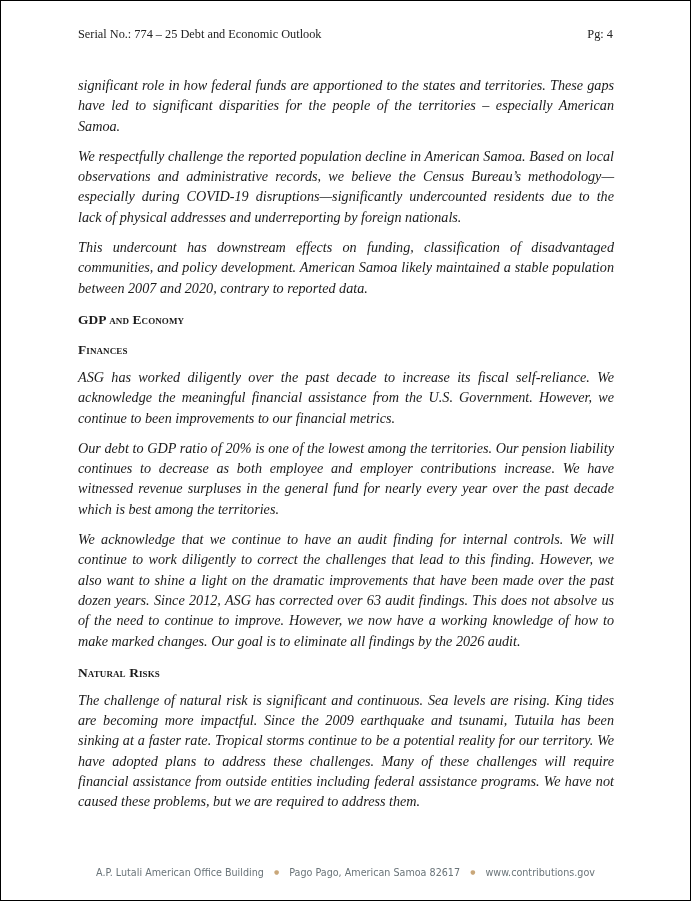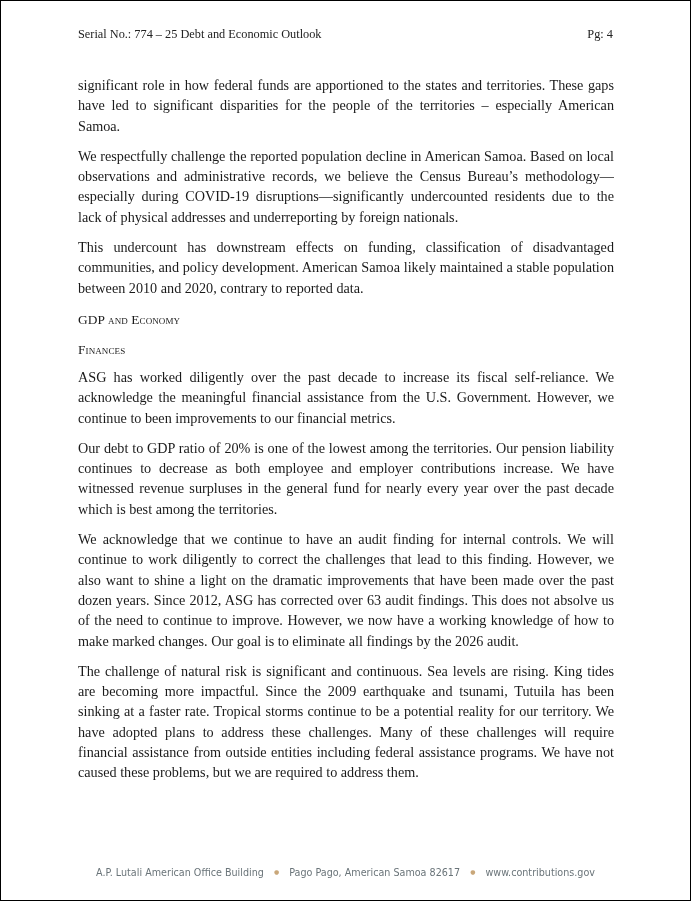--- a/index.html
+++ b/index.html
@@ -17,23 +17,24 @@
     display: flex; justify-content: space-between;
     font-size: 12.3px; color: #222;
   }
   .content {
     position: absolute; top: 74px; left: 77px; width: 536px;
     font-size: 14.2px; line-height: 20.3px;
   }
   .content p {
     margin: 0 0 10px 0;
     text-align: justify;
+    font-style: italic;
   }
   .content h2 {
-    font-size: 13.4px; font-weight: normal; margin: 14px 0 9px 0;
+    font-size: 13.4px; font-weight: bold; margin: 14px 0 9px 0;
     font-variant: small-caps; letter-spacing: 0.1px;
     line-height: 16px;
   }
   .footer {
     position: absolute; top: 866px; left: 0; right: 0;
     text-align: center;
     font-family: "DejaVu Sans", sans-serif;
     font-size: 9.6px; color: #6a7479;
   }
   .footer .sep { color: #c9a77a; font-size: 6px; margin: 0 7px; vertical-align: 2px; }
@@ -43,26 +44,27 @@
 
 <div class="page">
   <div class="header">
     <span>Serial No.: 774 – 25 Debt and Economic Outlook</span>
     <span>Pg: 4</span>
   </div>
 
   <div class="content">
     <p>significant role in how federal funds are apportioned to the states and territories. These gaps have led to significant disparities for the people of the territories – especially American Samoa.</p>
     <p>We respectfully challenge the reported population decline in American Samoa. Based on local observations and administrative records, we believe the Census Bureau’s methodology—especially during COVID-19 disruptions—significantly undercounted residents due to the lack of physical addresses and underreporting by foreign nationals.</p>
-    <p>This undercount has downstream effects on funding, classification of disadvantaged communities, and policy development. American Samoa likely maintained a stable population between 2010 and 2020, contrary to reported data.</p>
+    <p>This undercount has downstream effects on funding, classification of disadvantaged communities, and policy development. American Samoa likely maintained a stable population between 2007 and 2020, contrary to reported data.</p>
     <h2>GDP and Economy</h2>
     <h2>Finances</h2>
     <p>ASG has worked diligently over the past decade to increase its fiscal self-reliance.  We acknowledge the meaningful financial assistance from the U.S. Government.  However, we continue to been improvements to our financial metrics.</p>
     <p>Our debt to GDP ratio of 20% is one of the lowest among the territories.  Our pension liability continues to decrease as both employee and employer contributions increase.  We have witnessed revenue surpluses in the general fund for nearly every year over the past decade which is best among the territories.</p>
     <p>We acknowledge that we continue to have an audit finding for internal controls.  We will continue to work diligently to correct the challenges that lead to this finding.  However, we also want to shine a light on the dramatic improvements that have been made over the past dozen years.  Since 2012, ASG has corrected over 63 audit findings.  This does not absolve us of the need to continue to improve.  However, we now have a working knowledge of how to make marked changes.  Our goal is to eliminate all findings by the 2026 audit.</p>
+    <h2>Natural Risks</h2>
     <p>The challenge of natural risk is significant and continuous.  Sea levels are rising.  King tides are becoming more impactful.  Since the 2009 earthquake and tsunami, Tutuila has been sinking at a faster rate.  Tropical storms continue to be a potential reality for our territory.  We have adopted plans to address these challenges.  Many of these challenges will require financial assistance from outside entities including federal assistance programs.  We have not caused these problems, but we are required to address them.</p>
   </div>
 
   <div class="footer">
     <span>A.P. Lutali American Office Building</span>
     <span class="sep">●</span>
     <span>Pago Pago, American Samoa 82617</span>
     <span class="sep">●</span>
     <span>www.contributions.gov</span>
   </div>

